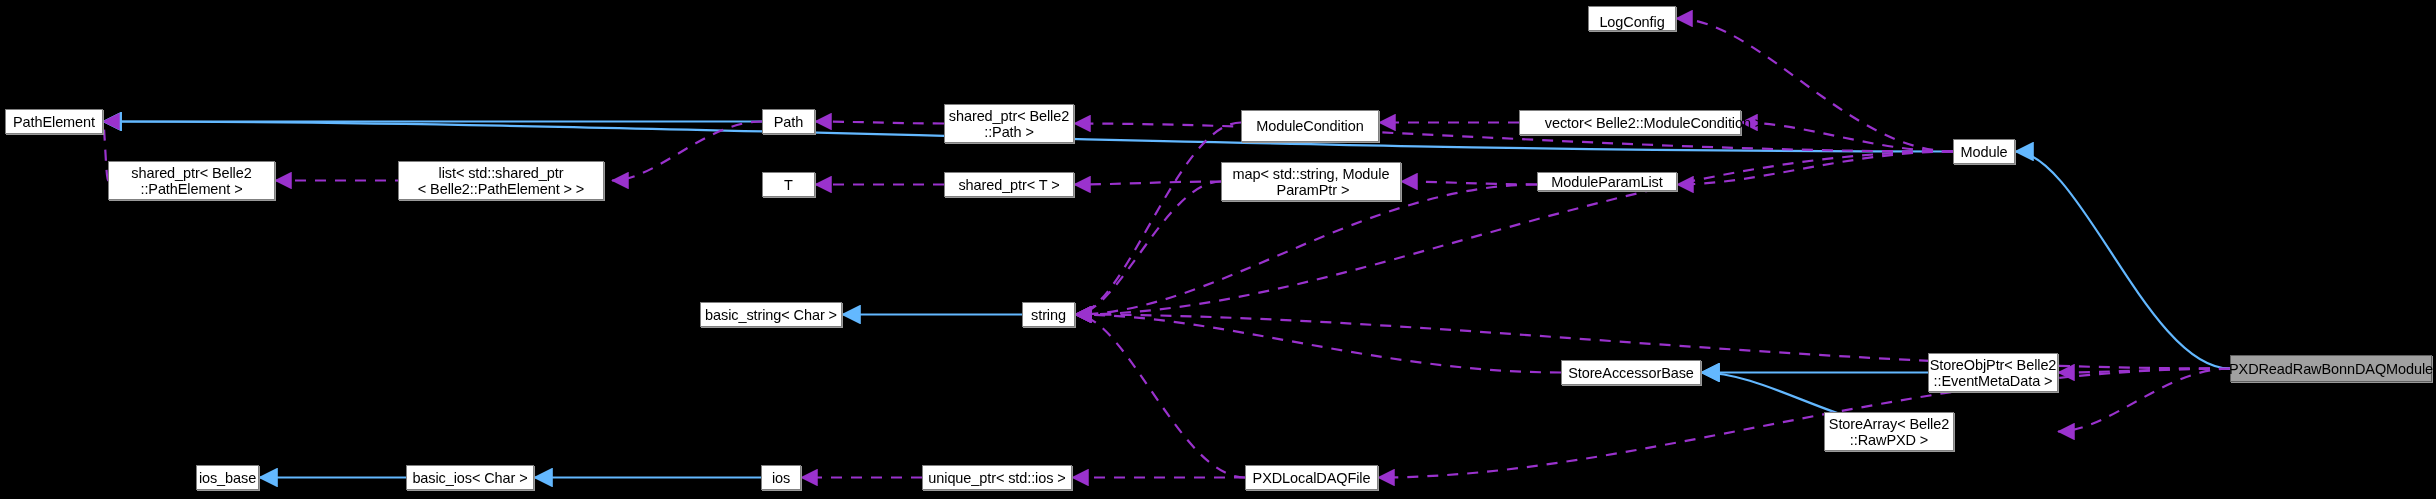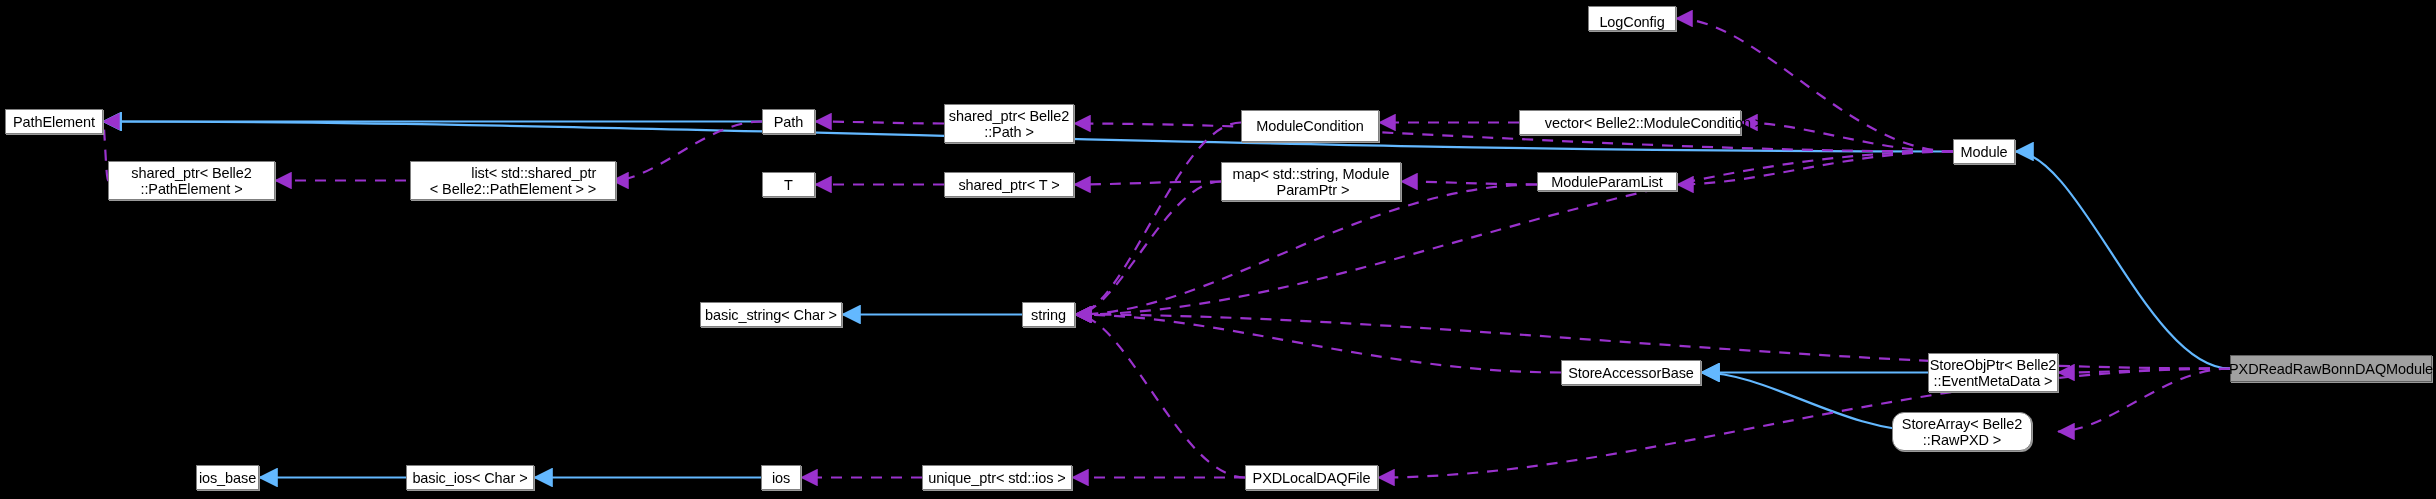--- a/index.html
+++ b/index.html
@@ -93,40 +93,40 @@
         <path d="M 761 477.5 L 534 477.5" fill="none" stroke="#63b8ff" stroke-width="2.2" marker-end="url(#arrow-inh)"></path>
         <path d="M 922 477.5 L 801 477.5" fill="none" stroke="#9a32cd" stroke-width="2.2" stroke-dasharray="11,9" marker-end="url(#arrow-use)"></path>
         <path d="M 1245 477.5 L 1072 477.5" fill="none" stroke="#9a32cd" stroke-width="2.2" stroke-dasharray="11,9" marker-end="url(#arrow-use)"></path>
         <path d="M 2230 368.5 C 1906.24 368.5, 1633.6 477.5, 1378 477.5" fill="none" stroke="#9a32cd" stroke-width="2.2" stroke-dasharray="11,9" marker-end="url(#arrow-use)"></path>
       </g>
   </svg>
   <div id="nodes">
       <div class="node" style="left: 5px; top: 109px; width: 98px; height: 25px;"><span class="node-label">PathElement</span></div>
       <div class="node" style="left: 108px; top: 161px; width: 167px; height: 39px;"><span class="node-label">shared_ptr&lt; Belle2
 ::PathElement &gt;</span></div>
-      <div class="node" style="left: 410px; top: 161px; width: 206px; height: 39px; text-align: right;"><span class="node-label">list&lt; std::shared_ptr
+      <div class="node" style="left: 398px; top: 161px; width: 206px; height: 39px;"><span class="node-label">list&lt; std::shared_ptr
 &lt; Belle2::PathElement &gt; &gt;</span></div>
       <div class="node" style="left: 762px; top: 109px; width: 53px; height: 25px;"><span class="node-label">Path</span></div>
       <div class="node" style="left: 762px; top: 172px; width: 53px; height: 25px;"><span class="node-label">T</span></div>
       <div class="node" style="left: 944px; top: 104px; width: 130px; height: 39px;"><span class="node-label">shared_ptr&lt; Belle2
 ::Path &gt;</span></div>
       <div class="node" style="left: 944px; top: 172px; width: 130px; height: 25px;"><span class="node-label">shared_ptr&lt; T &gt;</span></div>
       <div class="node" style="left: 1241px; top: 110px; width: 138px; height: 32px;"><span class="node-label">ModuleCondition</span></div>
       <div class="node" style="left: 1221px; top: 162px; width: 180px; height: 39px;"><span class="node-label">map&lt; std::string, Module
  ParamPtr &gt;</span></div>
       <div class="node" style="left: 1519px; top: 110px; width: 222px; height: 25px; padding-left: 48px;"><span class="node-label">vector&lt; Belle2::ModuleCondition &gt;</span></div>
       <div class="node" style="left: 1537px; top: 172px; width: 140px; height: 19px; text-align: center;"><span class="node-label">ModuleParamList</span></div>
       <div class="node" style="left: 1588px; top: 6px; width: 88px; height: 25px; align-items: flex-end;"><span class="node-label">LogConfig</span></div>
       <div class="node" style="left: 1953px; top: 139px; width: 62px; height: 25px;"><span class="node-label">Module</span></div>
       <div class="node" style="left: 700px; top: 302px; width: 142px; height: 25px;"><span class="node-label">basic_string&lt; Char &gt;</span></div>
       <div class="node" style="left: 1022px; top: 302px; width: 53px; height: 25px;"><span class="node-label">string</span></div>
       <div class="node" style="left: 1561px; top: 360px; width: 140px; height: 25px;"><span class="node-label">StoreAccessorBase</span></div>
       <div class="node" style="left: 1928px; top: 353px; width: 130px; height: 39px;"><span class="node-label">StoreObjPtr&lt; Belle2
 ::EventMetaData &gt;</span></div>
-      <div class="node" style="left: 1892px; top: 412px; width: 140px; height: 39px; border-radius: 12px;"><span class="node-label">StoreArray&lt; Belle2
+      <div class="node" style="left: 1824px; top: 412px; width: 130px; height: 39px;"><span class="node-label">StoreArray&lt; Belle2
 ::RawPXD &gt;</span></div>
       <div class="node" style="left: 196px; top: 465px; width: 63px; height: 25px;"><span class="node-label">ios_base</span></div>
       <div class="node" style="left: 406px; top: 465px; width: 128px; height: 25px;"><span class="node-label">basic_ios&lt; Char &gt;</span></div>
       <div class="node" style="left: 761px; top: 465px; width: 40px; height: 25px;"><span class="node-label">ios</span></div>
       <div class="node" style="left: 922px; top: 465px; width: 150px; height: 25px;"><span class="node-label">unique_ptr&lt; std::ios &gt;</span></div>
       <div class="node" style="left: 1245px; top: 465px; width: 133px; height: 25px;"><span class="node-label">PXDLocalDAQFile</span></div>
       <div class="node highlight" style="left: 2230px; top: 355px; width: 202px; height: 27px;"><span class="node-label">PXDReadRawBonnDAQModule</span></div>
     </div>
 </div>
 

